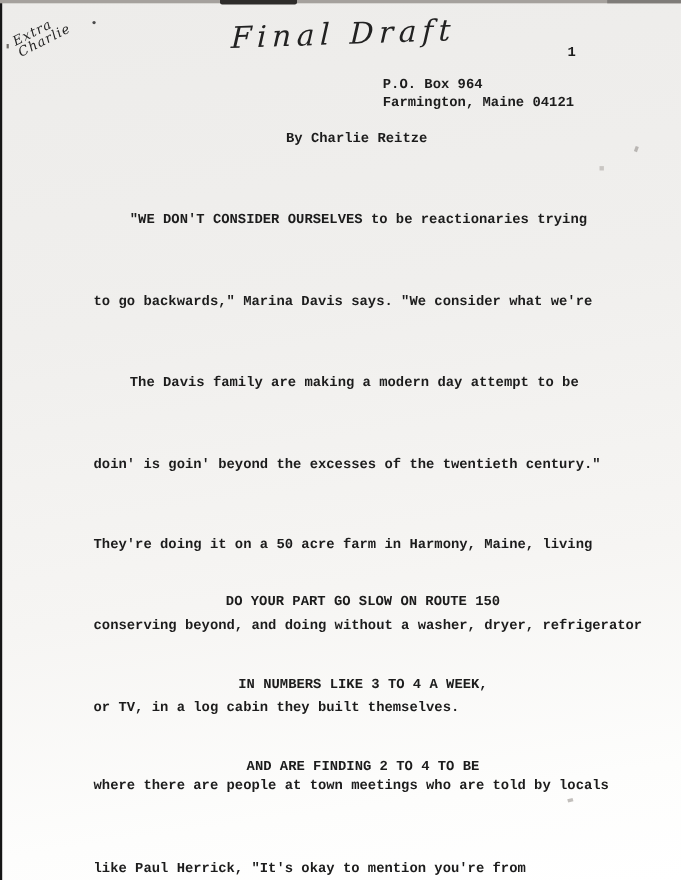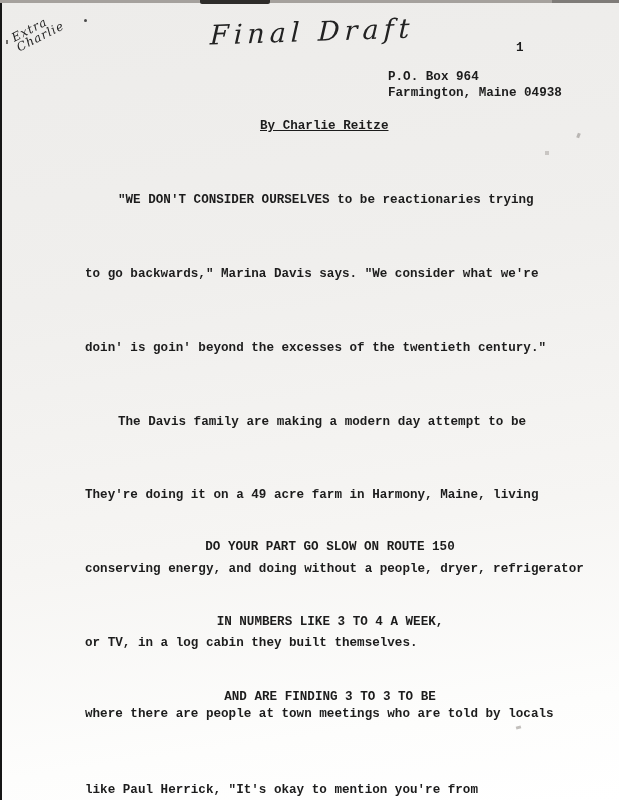--- a/index.html
+++ b/index.html
@@ -71,27 +71,25 @@
   }
   .page-number {
     position: absolute; left: 516px; top: 41px;
     font-size: 12.6px; font-weight: bold;
   }
   .address {
     position: absolute; left: 348px; top: 69px;
     font-size: 12.6px; font-weight: bold;
     line-height: 16px;
     white-space: nowrap;
-    margin-left: 40px;
   }
   .byline {
     position: absolute; left: 260px; top: 119px;
     font-size: 12.6px; font-weight: bold;
     white-space: nowrap;
-    text-decoration: underline;
   }
   .body-col {
     position: absolute; left: 85px; top: 139px;
     width: 510px;
     font-size: 12.6px; font-weight: bold;
     line-height: 24.6px;
     white-space: pre;
   }
   .body-col .line { height: 24.6px; }
   .body-col .indent { text-indent: 33px; }
@@ -130,42 +128,42 @@
   <div class="speck3"></div>
   <div class="speck4"></div>
   <div class="note-dot"></div>
 
   <div class="corner-note">Extra Charlie</div>
   <div class="hand-title">Final Draft</div>
 
   <div class="page-number">1</div>
   <div class="address">
     <div class="line">P.O. Box 964</div>
-    <div class="line">Farmington, Maine 04938</div>
+    <div class="line">Farmington, Maine 04121</div>
   </div>
   <div class="byline">By Charlie Reitze</div>
 
   <div class="body-col">
     <div class="line indent">"WE DON'T CONSIDER OURSELVES to be reactionaries trying</div>
     <div class="line">to go backwards," Marina Davis says. "We consider what we're</div>
+    <div class="line indent">The Davis family are making a modern day attempt to be</div>
     <div class="line">doin' is goin' beyond the excesses of the twentieth century."</div>
-    <div class="line indent">The Davis family are making a modern day attempt to be</div>
-    <div class="line">They're doing it on a 49 acre farm in Harmony, Maine, living</div>
-    <div class="line">conserving energy, and doing without a people, dryer, refrigerator</div>
+    <div class="line">They're doing it on a 50 acre farm in Harmony, Maine, living</div>
+    <div class="line">conserving beyond, and doing without a washer, dryer, refrigerator</div>
     <div class="line">or TV, in a log cabin they built themselves.</div>
     
     
     
     
   </div>
 
   <div class="sign-block">
     <div class="line">DO YOUR PART GO SLOW ON ROUTE 150</div>
     <div class="line">IN NUMBERS LIKE 3 TO 4 A WEEK,</div>
-    <div class="line">AND ARE FINDING 3 TO 3 TO BE</div>
+    <div class="line">AND ARE FINDING 2 TO 4 TO BE</div>
     
     
   </div>
 
   <div class="closing">
     <div class="line">where there are people at town meetings who are told by locals</div>
     <div class="line">like Paul Herrick, "It's okay to mention you're from</div>
   </div>
 
 </div>

